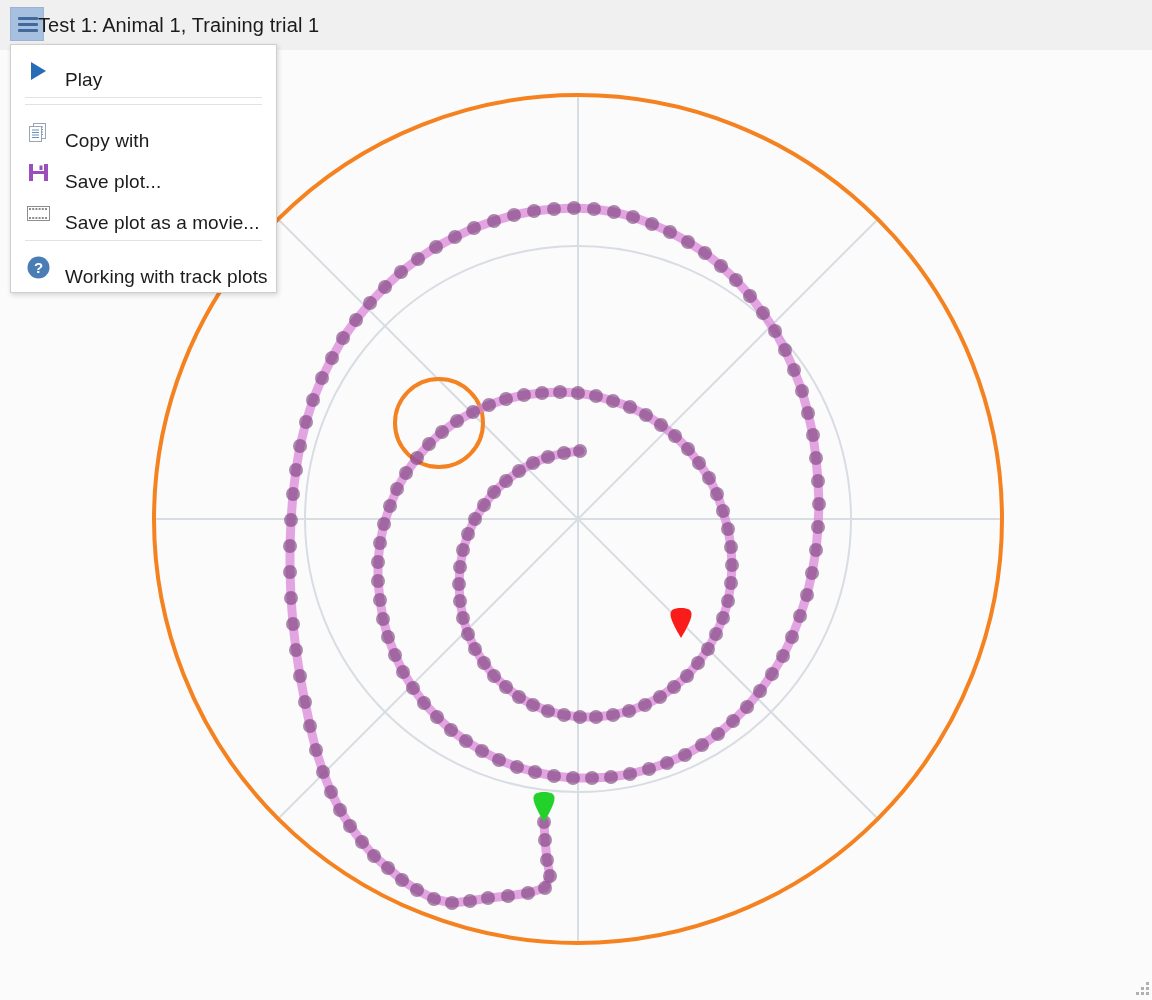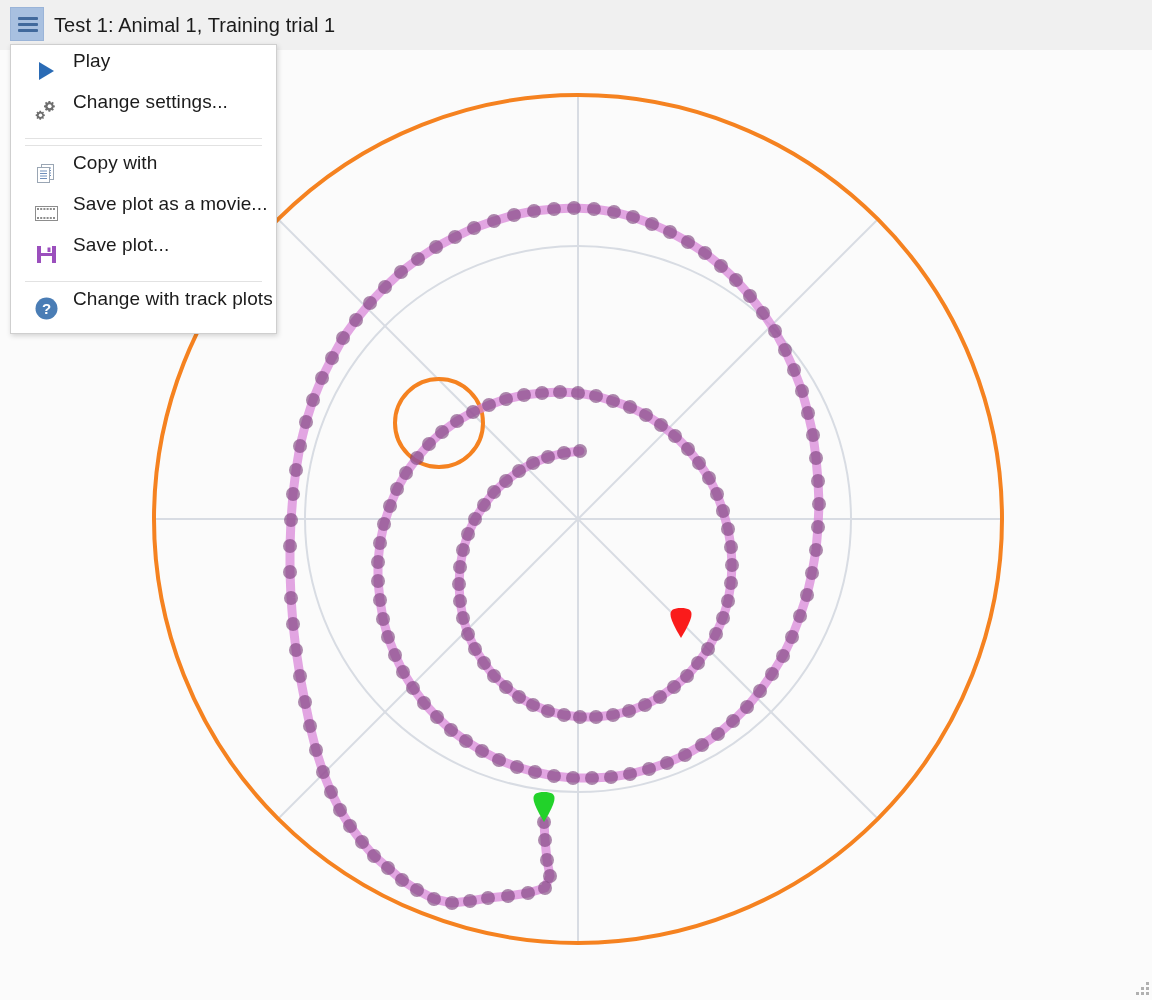--- a/index.html
+++ b/index.html
@@ -40,21 +40,21 @@
     height: 3px;
     background: #41699c;
     border-radius: 1px;
   }
   #menu-button .bar.b1 { top: 9px; }
   #menu-button .bar.b2 { top: 15px; }
   #menu-button .bar.b3 { top: 21px; }
 
   #window-title {
     position: absolute;
-    left: 54px;
+    left: 38px;
     top: 0;
     height: 50px;
     line-height: 50px;
     font-size: 20px;
     color: #1b1b1b;
     white-space: nowrap;
     letter-spacing: 0.1px;
   }
 
   
@@ -67,23 +67,23 @@
     border: 1px solid #cfcfcf;
     box-shadow: 1px 2px 5px rgba(0,0,0,0.16);
     z-index: 40;
     padding: 5px 0 4px 0;
     box-sizing: border-box;
   }
   .menu-item {
     position: relative;
     height: 41px;
     display: flex;
-    align-items: flex-start;
+    align-items: flex-end;
     cursor: pointer;
-    padding-left: 8px;
+    padding-left: 0px;
   }
   .menu-icon {
     width: 54px;
     min-width: 54px;
     height: 41px;
     display: flex;
     align-items: center;
     justify-content: center;
   }
   .menu-label {
@@ -152,33 +152,20 @@
 
   <div class="menu-item">
     <span class="menu-icon">
       <svg width="18" height="20" viewBox="0 0 18 20" aria-hidden="true">
         <polygon points="2,1 17,10 2,19" fill="#2a6bb5"></polygon>
       </svg>
     </span>
     <span class="menu-label">Play</span>
   </div>
 
-  <div class="menu-item">
-    <span class="menu-icon">
-      <svg width="26" height="26" viewBox="0 0 26 26" aria-hidden="true">
-        <g fill="#6e6e6e">
-          <path d="M17.5 3.2 l1.2 .5 .9-.9 1.3 1.3 -.9 .9 .5 1.2 1.3 .2 0 1.8 -1.3 .2 -.5 1.2 .9 .9 -1.3 1.3 -.9-.9 -1.2 .5 -.2 1.3 -1.8 0 -.2-1.3 -1.2-.5 -.9 .9 -1.3-1.3 .9-.9 -.5-1.2 -1.3-.2 0-1.8 1.3-.2 .5-1.2 -.9-.9 1.3-1.3 .9 .9 1.2-.5 .2-1.3 1.8 0z"></path>
-          <circle cx="16.6" cy="7.3" r="2.0" fill="#ffffff"></circle>
-          <path d="M8.2 12.8 l1.0 .4 .8-.8 1.1 1.1 -.8 .8 .4 1.0 1.1 .2 0 1.5 -1.1 .2 -.4 1.0 .8 .8 -1.1 1.1 -.8-.8 -1.0 .4 -.2 1.1 -1.5 0 -.2-1.1 -1.0-.4 -.8 .8 -1.1-1.1 .8-.8 -.4-1.0 -1.1-.2 0-1.5 1.1-.2 .4-1.0 -.8-.8 1.1-1.1 .8 .8 1.0-.4 .2-1.1 1.5 0z"></path>
-          <circle cx="7.5" cy="16.3" r="1.7" fill="#ffffff"></circle>
-        </g>
-      </svg>
-    </span>
-    <span class="menu-label">Change settings...</span>
-  </div>
 
   <div class="menu-sep"></div>
 
 
   <div class="menu-sep"></div>
 
   <div class="menu-item">
     <span class="menu-icon">
       <svg width="24" height="24" viewBox="0 0 24 24" aria-hidden="true">
         <rect x="7.5" y="3.5" width="12" height="15" fill="#ffffff" stroke="#9aa6b4"></rect>
@@ -191,20 +178,32 @@
         <rect x="3.5" y="6.5" width="12" height="15" fill="#ffffff" stroke="#9aa6b4"></rect>
         <g stroke="#6f8fbb" stroke-width="1">
           <line x1="6" y1="10" x2="13" y2="10"></line>
             <line x1="6" y1="12.5" x2="13" y2="12.5"></line>
           <line x1="6" y1="15" x2="13" y2="15"></line>
             <line x1="6" y1="17.5" x2="13" y2="17.5"></line>
         </g>
       </svg>
     </span>
     <span class="menu-label">Copy with</span>
+  </div>
+
+  <div class="menu-item">
+    <span class="menu-icon">
+      <svg width="23" height="23" viewBox="0 0 23 23" aria-hidden="true">
+        <rect x="2" y="3" width="19" height="17" fill="#9b4fbd"></rect>
+        <rect x="6" y="3" width="11" height="7" fill="#ffffff"></rect>
+        <rect x="12.5" y="4.5" width="3" height="4.5" fill="#9b4fbd"></rect>
+        <rect x="6" y="13" width="11" height="7" fill="#ffffff"></rect>
+      </svg>
+    </span>
+    <span class="menu-label">Save plot...</span>
   </div>
 
   <div class="menu-item">
     <span class="menu-icon">
       <svg width="25" height="21" viewBox="0 0 25 21" aria-hidden="true">
         <rect x="1.5" y="3.5" width="22" height="14" fill="#ffffff" stroke="#8d8d8d"></rect>
         <g fill="#8d8d8d">
           <rect x="3" y="5" width="2" height="2"></rect>
             <rect x="6.2" y="5" width="2" height="2"></rect>
           <rect x="9.4" y="5" width="2" height="2"></rect>
@@ -216,42 +215,30 @@
           <rect x="9.4" y="14" width="2" height="2"></rect>
             <rect x="12.6" y="14" width="2" height="2"></rect>
           <rect x="15.8" y="14" width="2" height="2"></rect>
             <rect x="19" y="14" width="2" height="2"></rect>
         </g>
       </svg>
     </span>
     <span class="menu-label">Save plot as a movie...</span>
   </div>
 
-  <div class="menu-item">
-    <span class="menu-icon">
-      <svg width="23" height="23" viewBox="0 0 23 23" aria-hidden="true">
-        <rect x="2" y="3" width="19" height="17" fill="#9b4fbd"></rect>
-        <rect x="6" y="3" width="11" height="7" fill="#ffffff"></rect>
-        <rect x="12.5" y="4.5" width="3" height="4.5" fill="#9b4fbd"></rect>
-        <rect x="6" y="13" width="11" height="7" fill="#ffffff"></rect>
-      </svg>
-    </span>
-    <span class="menu-label">Save plot...</span>
-  </div>
-
   <div class="menu-sep"></div>
 
   <div class="menu-item">
     <span class="menu-icon">
       <svg width="25" height="25" viewBox="0 0 25 25" aria-hidden="true">
         <circle cx="12.5" cy="12.5" r="11" fill="#4a7db5"></circle>
         <text x="12.5" y="18.4" font-family="Liberation Sans, sans-serif" font-size="15" font-weight="bold" fill="#ffffff" text-anchor="middle">?</text>
       </svg>
     </span>
-    <span class="menu-label">Change with track plots</span>
+    <span class="menu-label">Working with track plots</span>
   </div>
 </div>
 
 <div id="plot-area">
   <svg id="plot-svg" width="1152" height="950" viewBox="0 0 1152 950">
 
     <g id="grid-group">
         <circle cx="578" cy="469" r="273" fill="none" stroke="#d8dce3" stroke-width="2"></circle>
         <line x1="154" y1="469" x2="1002" y2="469" stroke="#d8dce3" stroke-width="2"></line>
         <line x1="278.1867247769038" y1="169.18672477690387" x2="877.8132752230962" y2="768.8132752230961" stroke="#d8dce3" stroke-width="2"></line>

